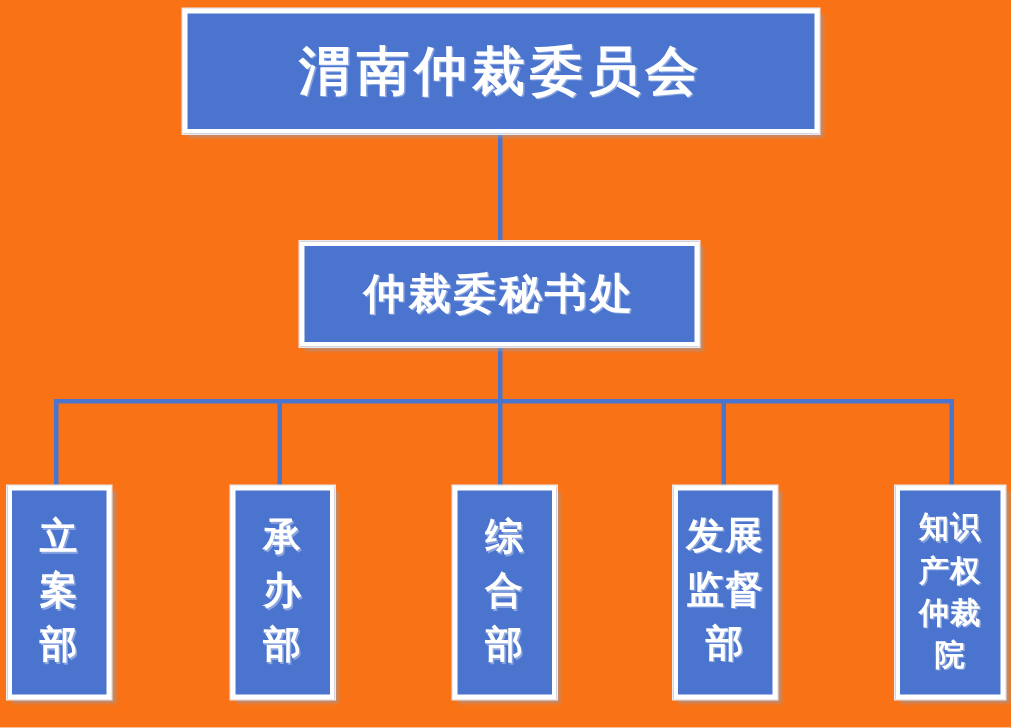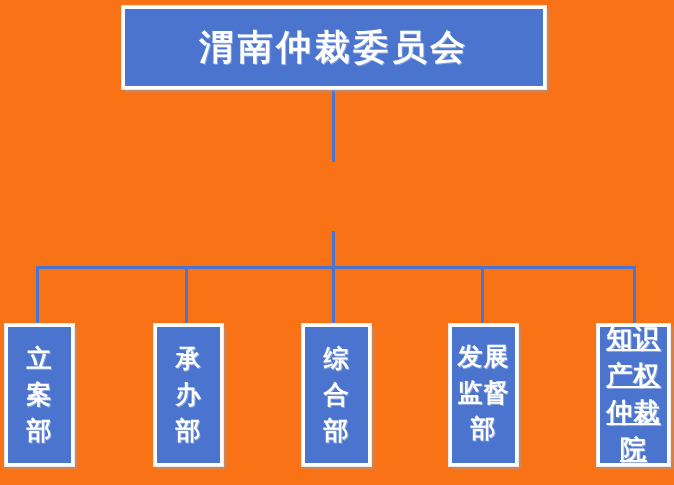--- a/index.html
+++ b/index.html
@@ -80,23 +80,22 @@
     font-weight: 700;
     line-height: 1.45;
     letter-spacing: 0.04em;
   }
   #node-dept-0 { left: 5px;   }
   #node-dept-1 { left: 154px; }
   #node-dept-2 { left: 302px; }
   #node-dept-3 { left: 449px; font-family: Liberation Mono, monospace; }
   #node-dept-4 { left: 597px; width: 73px; }
   #node-dept-4 .node-label {
-    font-size: 26px;
+    font-size: 20px;
     line-height: 1.42;
-    text-decoration: underline;
   }
 
   
   .conn {
     position: absolute;
     background: #4A74CE;
   }
   .conn-v { width: 3px; }
   .conn-h { height: 3px; }
 
@@ -124,20 +123,23 @@
   <div class="conn conn-v" id="conn-drop-0"></div>
   <div class="conn conn-v" id="conn-drop-1"></div>
   <div class="conn conn-v" id="conn-drop-2"></div>
   <div class="conn conn-v" id="conn-drop-3"></div>
   <div class="conn conn-v" id="conn-drop-4"></div>
 
   <div class="node" id="node-root">
     <span class="node-label">渭南仲裁委员会</span>
   </div>
 
+  <div class="node" id="node-secretariat">
+    <span class="node-label">仲裁委秘书处</span>
+  </div>
 
   <div class="node dept" id="node-dept-0">
     <span class="node-label">立
 案
 部</span>
   </div>
 
   <div class="node dept" id="node-dept-1">
     <span class="node-label">承
 办

